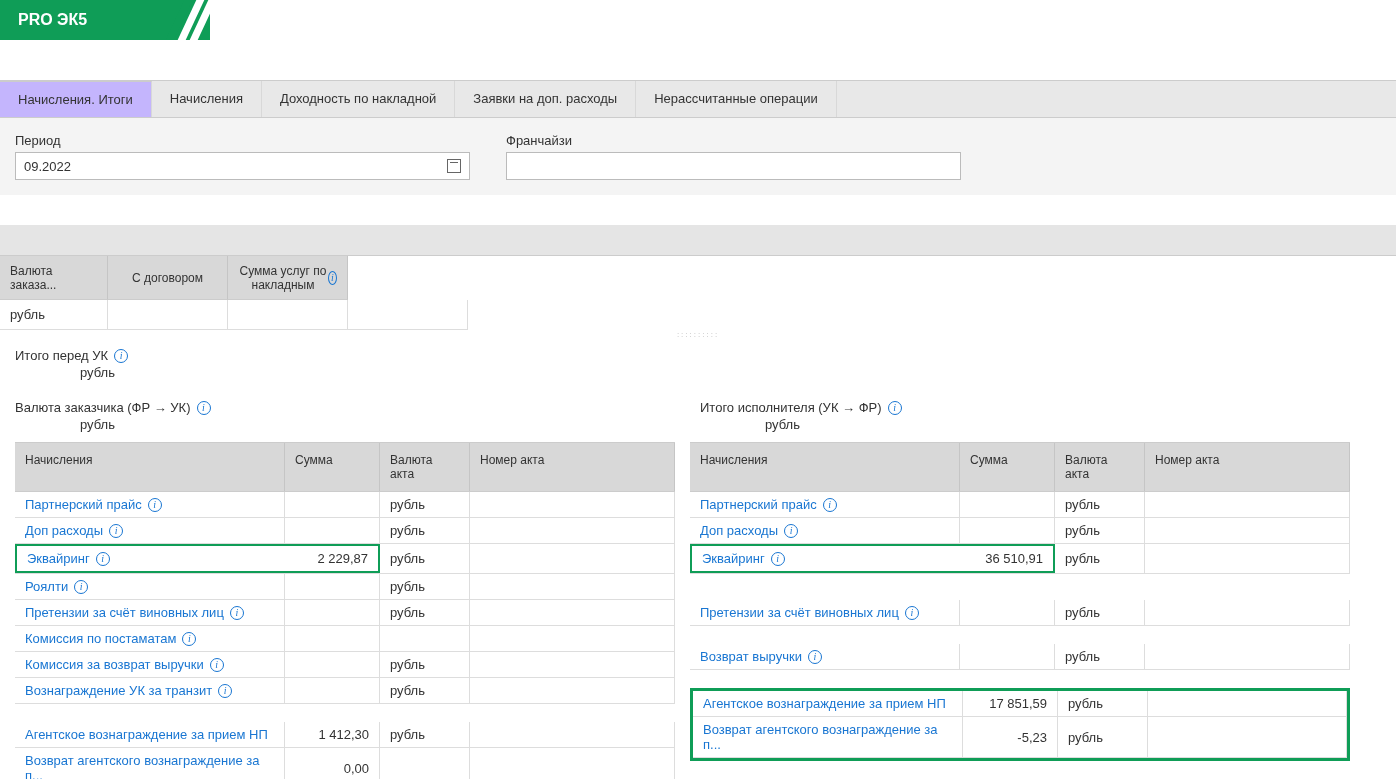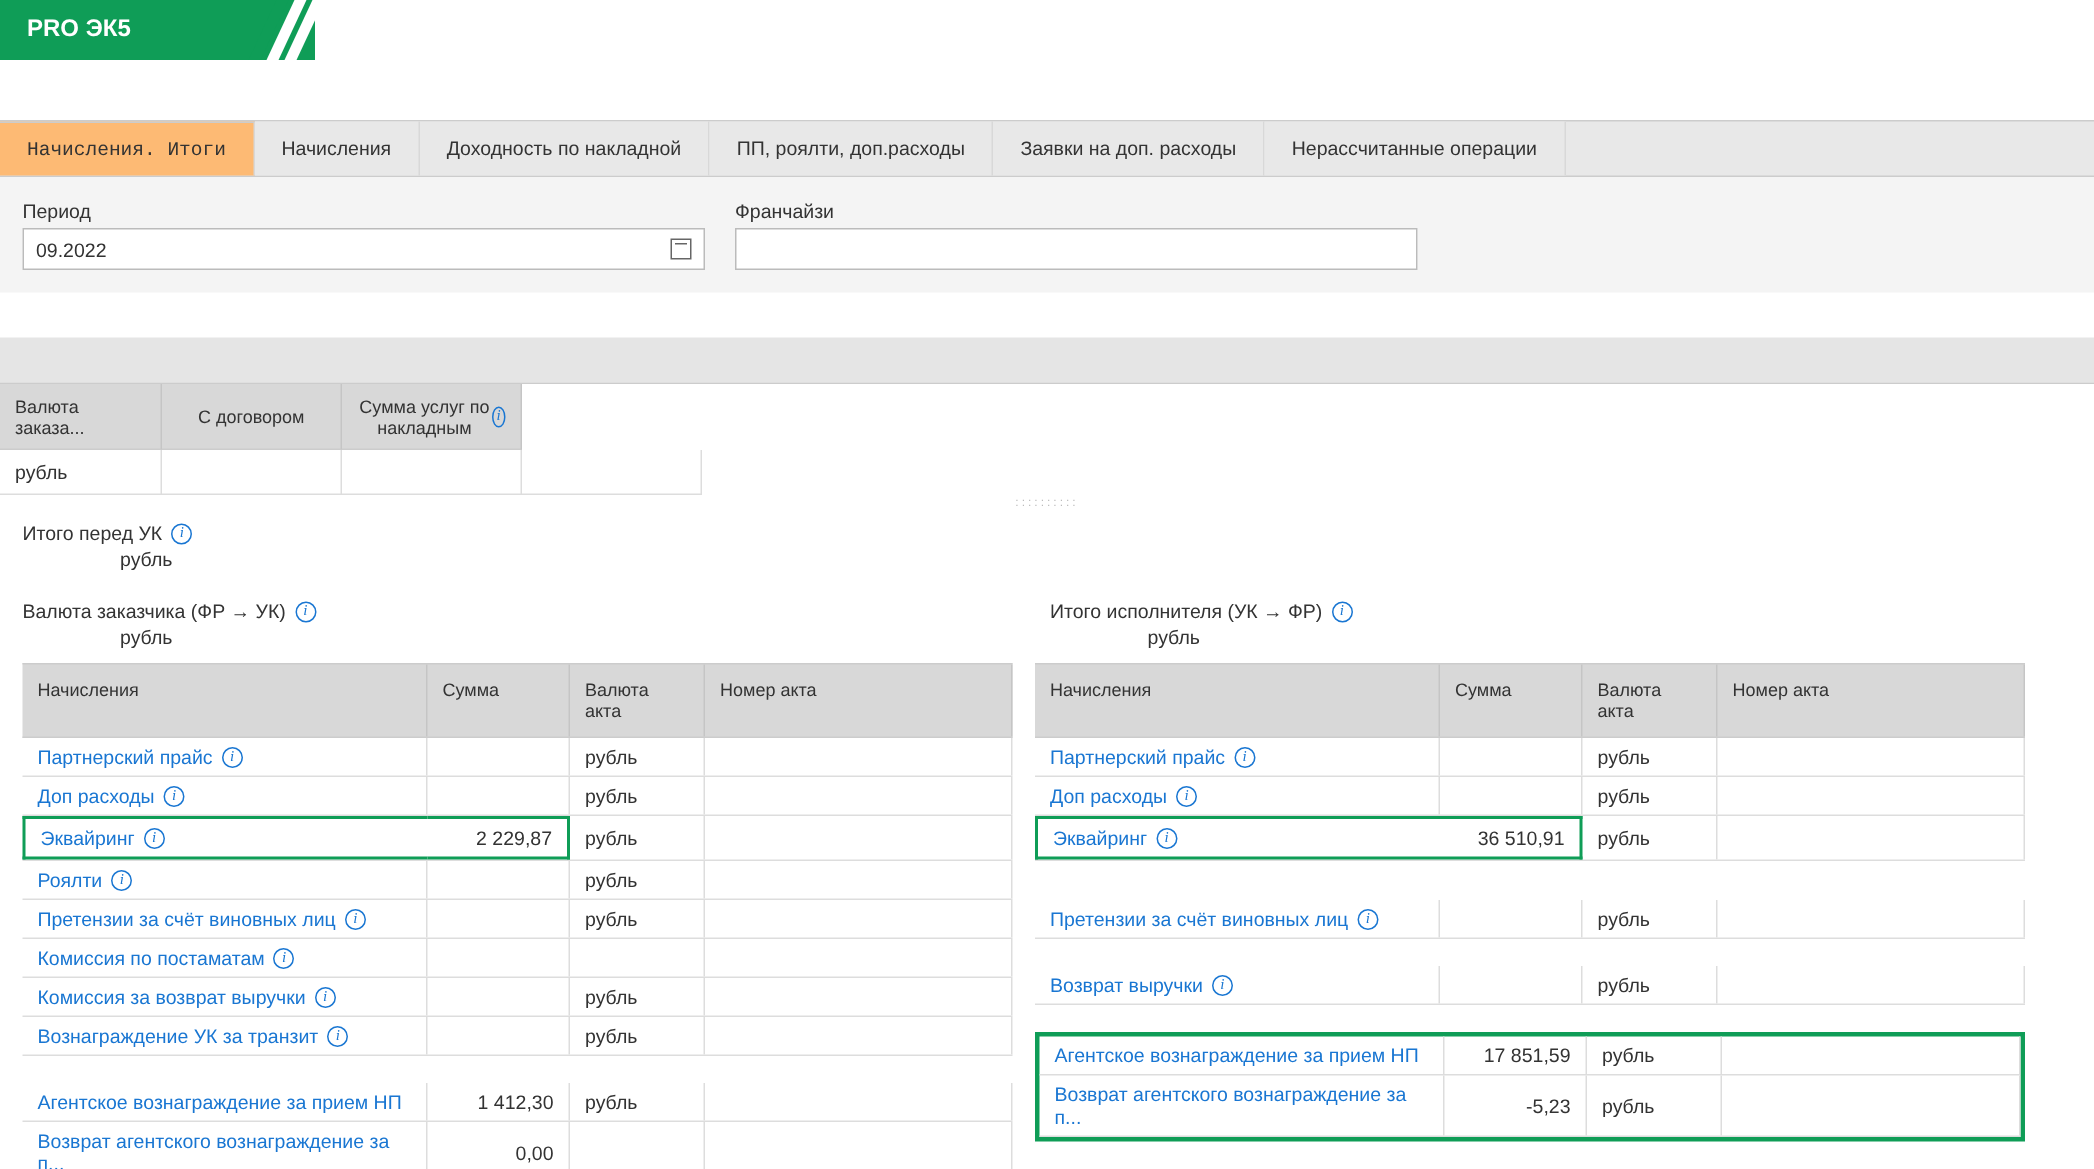--- a/index.html
+++ b/index.html
@@ -44,30 +44,29 @@
       margin-top: 40px;
     }
     .tab {
       padding: 10px 18px;
       font-size: 13px;
       cursor: pointer;
       background: #e8e8e8;
       border-right: 1px solid #d8d8d8;
     }
     .tab.active {
-      background: #fdba74;
+      background: #c4b5fd;
       border-top: 1px solid #ccc;
-      font-family: Liberation Mono, monospace;
     }
 
     .filters {
       background: #f4f4f4;
       padding: 15px;
       display: flex;
-      gap: 20px;
+      gap: 36px;
     }
     .filter-group { display: flex; flex-direction: column; }
     .filter-label { font-size: 13px; margin-bottom: 4px; }
     .period-input {
       width: 455px;
       height: 28px;
       border: 1px solid #bbb;
       padding: 0 8px;
       background: #fff;
       display: flex;
@@ -188,21 +187,20 @@
     <div class="stripe"></div>
       <div class="stripe"></div>
       <div class="stripe"></div>
   </div>
 </div>
 
 <div class="tabs">
   <div class="tab active">Начисления. Итоги</div>
   <div class="tab">Начисления</div>
   <div class="tab">Доходность по накладной</div>
-  <div class="tab">ПП, роялти, доп.расходы</div>
   <div class="tab">Заявки на доп. расходы</div>
   <div class="tab">Нерассчитанные операции</div>
 </div>
 
 <div class="filters">
   <div class="filter-group">
     <span class="filter-label">Период</span>
     <div class="period-input">
       <span>09.2022</span>
       <span class="cal-icon"></span>

